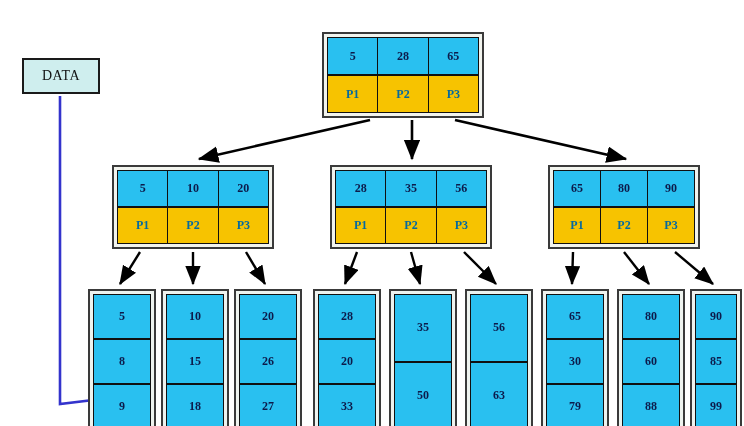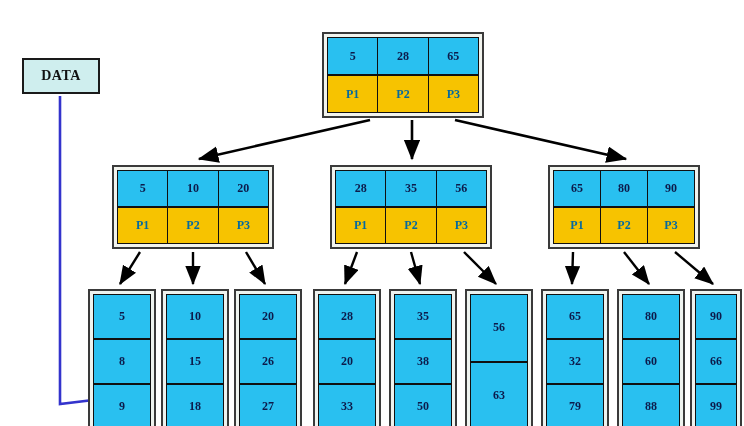--- a/index.html
+++ b/index.html
@@ -29,21 +29,21 @@
 
   
   .data-box {
     position: absolute;
     box-sizing: border-box;
     background: #cfeeee;
     border: 2px solid #1a1a1a;
     display: flex;
     align-items: center;
     justify-content: center;
-    font-weight: bold;
+    font-weight: normal;
     font-size: 14px;
     letter-spacing: 0.5px;
     color: #111111;
     font-family: "Liberation Serif", "DejaVu Serif", serif;
     z-index: 5;
   }
 
   
   .node {
     position: absolute;
@@ -246,49 +246,48 @@
     <div class="leaf-inner">
       <div class="leaf-cell">28</div>
       <div class="leaf-cell">20</div>
       <div class="leaf-cell">33</div>
     </div>
   </div>
 
   <div class="leaf" style="left:389px; top:289px; width:68px; height:145px;">
     <div class="leaf-inner">
       <div class="leaf-cell">35</div>
-      <div class="leaf-cell">38</div>
       <div class="leaf-cell">50</div>
     </div>
   </div>
 
   <div class="leaf" style="left:465px; top:289px; width:68px; height:145px;">
     <div class="leaf-inner">
       <div class="leaf-cell">56</div>
       <div class="leaf-cell">63</div>
     </div>
   </div>
 
   <div class="leaf" style="left:541px; top:289px; width:68px; height:145px;">
     <div class="leaf-inner">
       <div class="leaf-cell">65</div>
-      <div class="leaf-cell">32</div>
+      <div class="leaf-cell">30</div>
       <div class="leaf-cell">79</div>
     </div>
   </div>
 
   <div class="leaf" style="left:617px; top:289px; width:68px; height:145px;">
     <div class="leaf-inner">
       <div class="leaf-cell">80</div>
       <div class="leaf-cell">60</div>
       <div class="leaf-cell">88</div>
     </div>
   </div>
 
   <div class="leaf" style="left:690px; top:289px; width:52px; height:145px;">
     <div class="leaf-inner">
       <div class="leaf-cell">90</div>
-      <div class="leaf-cell">66</div>
+      <div class="leaf-cell">85</div>
       <div class="leaf-cell">99</div>
     </div>
   </div>
 
 </div>
 
 </body></html>

